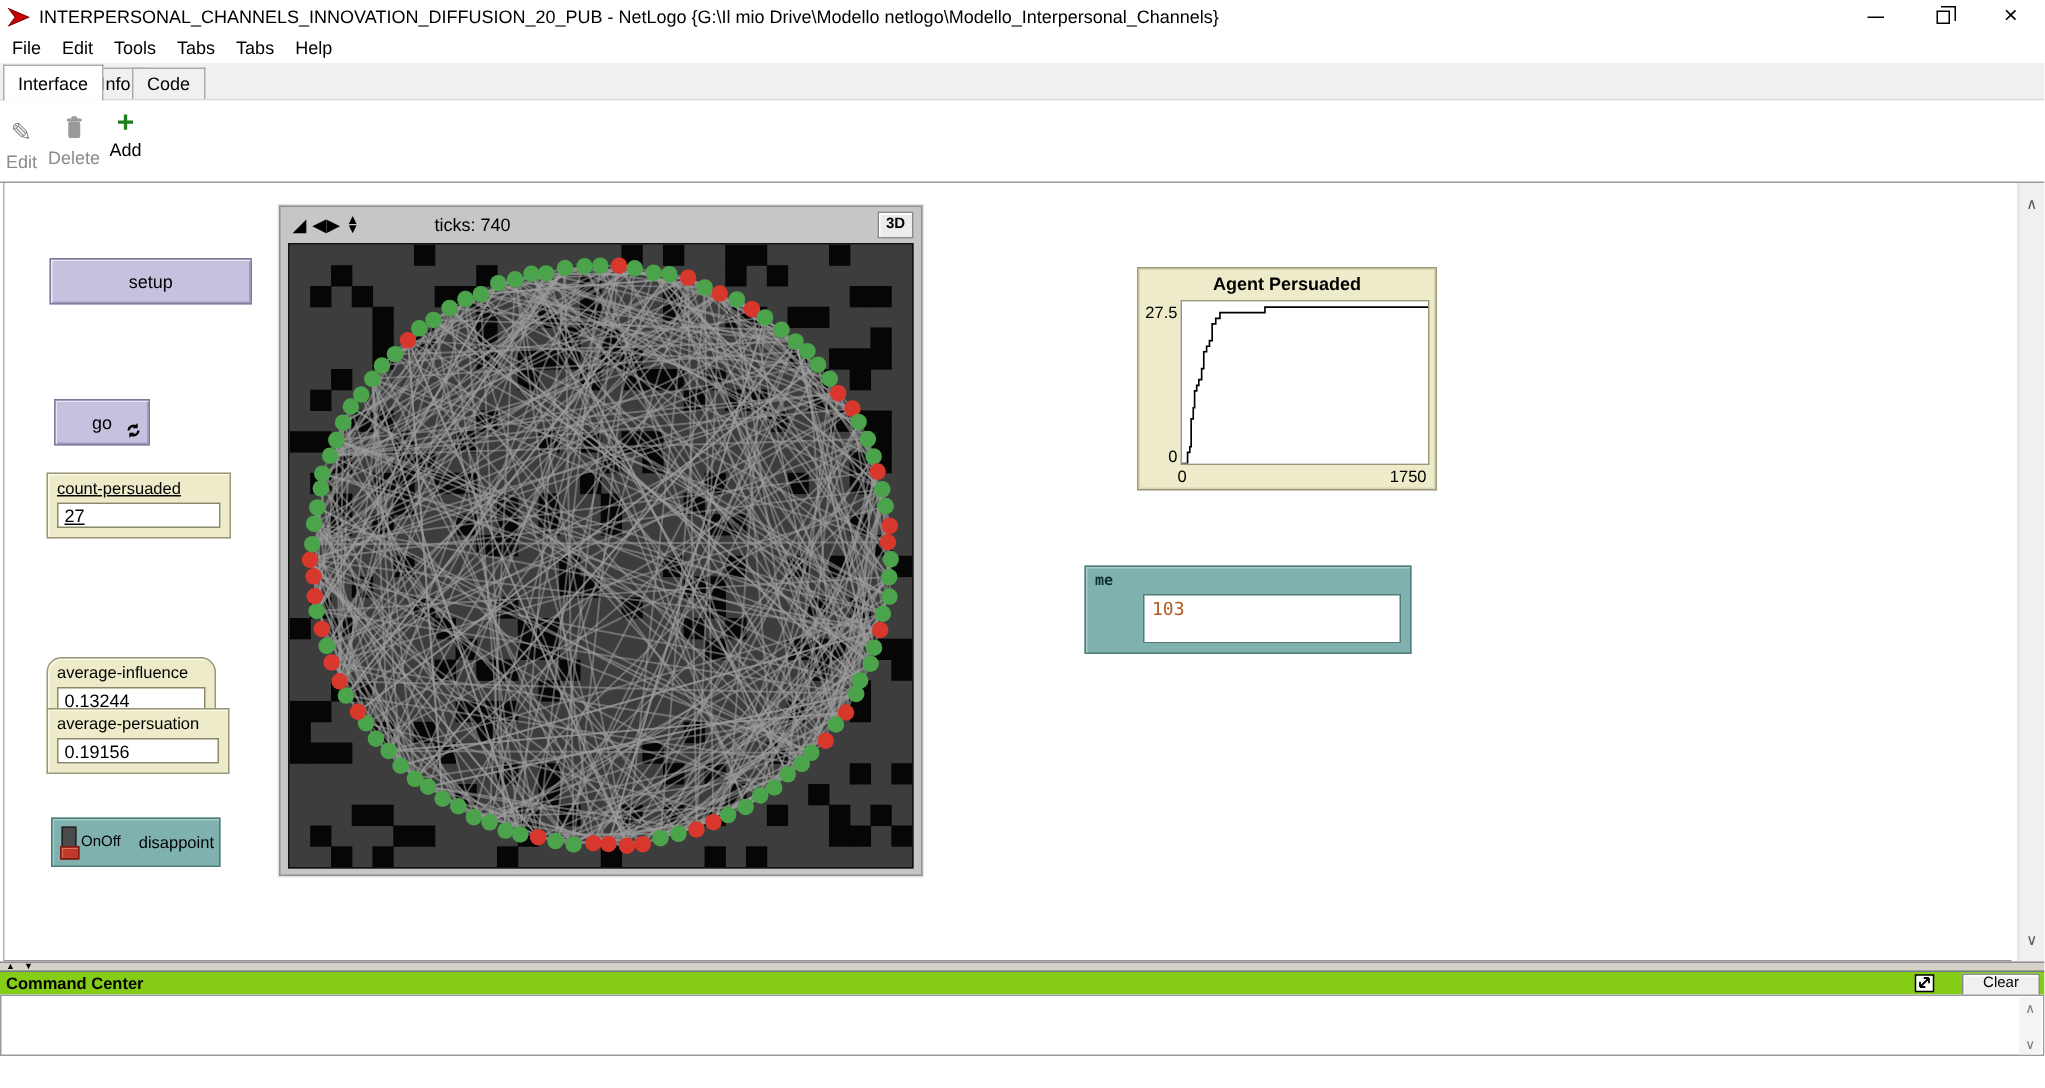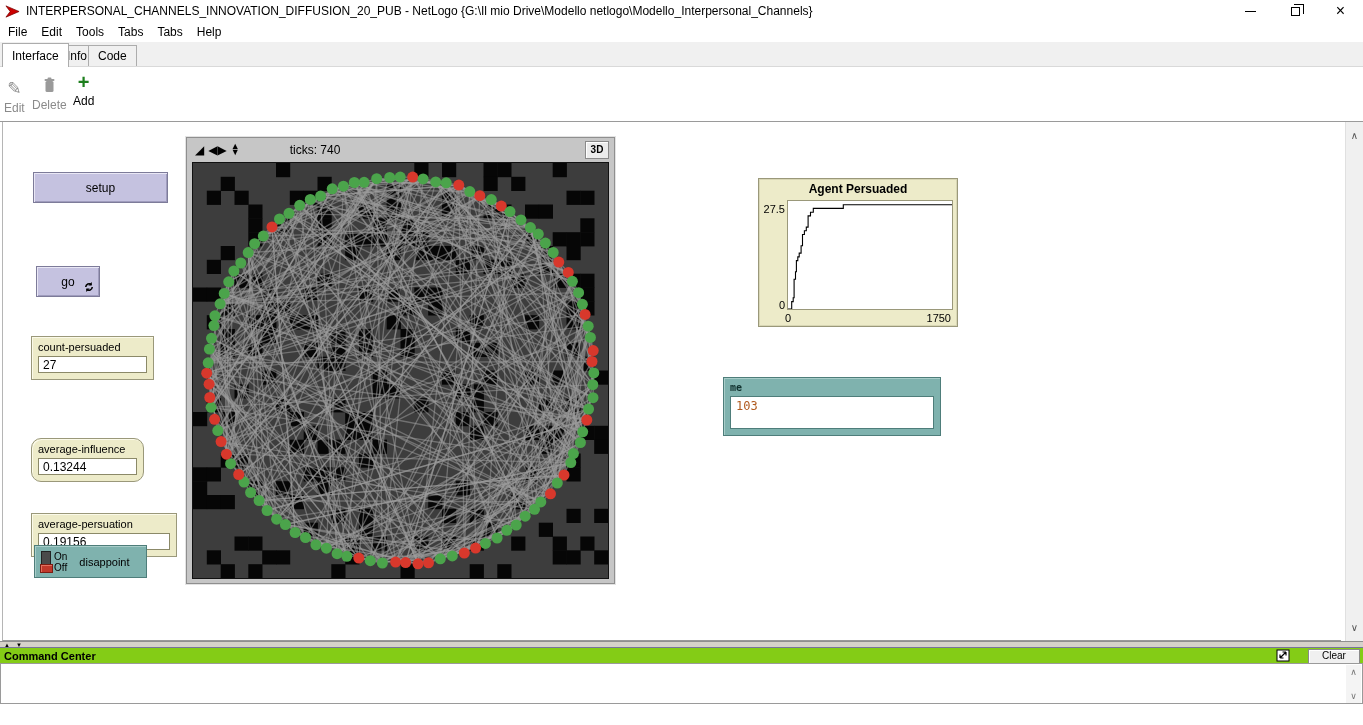--- a/index.html
+++ b/index.html
@@ -71,21 +71,21 @@
                font-size:12px; display:flex; align-items:center; justify-content:center; }
   .monitor { position:absolute; background:#edebc9; border:1px solid #9a987a;
              box-shadow:inset 1px 1px 0 #fbfae9; padding:4px 6px; font-size:11px; }
   .monitor .mval { margin-top:3px; background:#fff; border:1px solid #8b8968; height:17px;
                    font-size:12px; padding:1px 4px; }
   .switch { position:absolute; background:#7fb2ae; border:1px solid #4e7d7a;
             box-shadow:inset 1px 1px 0 #a8cdc9; display:flex; align-items:center; font-size:11px; }
   .sw-track { width:10px; height:22px; background:#4a4a4a; border:1px solid #222; margin-left:6px; position:relative; }
   .sw-handle { position:absolute; left:-2px; bottom:-1px; width:13px; height:9px; background:#c0392b;
                border:1px solid #7b1d13; box-shadow:inset 1px 1px 0 #e2705f; }
-  .sw-labels { display:flex; flex-direction:column; font-size:10px; line-height:11px; margin-left:3px; }
+  .sw-labels { display:flex; font-size:10px; line-height:11px; margin-left:3px; }
   .sw-name { margin-left:12px; }
 
   
   .view { position:absolute; left:186px; top:137px; width:429px; height:447px; background:#c6c6c6;
           border:1px solid #8f8f8f; box-shadow:0 0 0 1px #e3e3e3; }
   .view-header { height:23px; display:flex; align-items:center; font-size:12px; padding:0 4px; }
   .vh-icons { display:flex; gap:4px; font-size:12px; margin:0 4px; }
   .ticks { margin-left:46px; }
   .btn-3d { position:absolute; right:5px; top:3px; width:24px; height:18px; background:#ececec;
             border:1px solid #8a8a8a; box-shadow:inset 1px 1px 0 #fff; font-size:10px; font-weight:bold;
@@ -102,21 +102,21 @@
   .ylab-top { position:absolute; left:3px; top:24px; width:23px; text-align:right; }
   .ylab-bot { position:absolute; left:3px; top:120px; width:23px; text-align:right; }
   .xlab-left { position:absolute; left:26px; top:133px; }
   .xlab-right { position:absolute; right:6px; top:133px; }
 
   
   .inputbox { position:absolute; left:723px; top:377px; width:218px; height:59px; background:#7fb2ae;
               border:1px solid #4e7d7a; box-shadow:inset 1px 1px 0 #a8cdc9; padding:4px 6px; }
   .inputbox .ib-label { font-family:"DejaVu Sans Mono", monospace; font-size:10px; font-weight:bold; color:#10312e; }
   .inputbox .ib-field { margin-top:3px; background:#fff; border:1px solid #4e7d7a; height:33px;
-                        font-family:"DejaVu Sans Mono", monospace; font-size:12px; color:#b05a1e; padding:2px 5px; }
+                        font-family:"DejaVu Sans Mono", monospace; font-size:12px; color:#b05a1e; padding:2px 5px;margin-left:32px; }
 
   
   .splitter { position:absolute; left:0; top:641px; width:1363px; height:6px; background:#d6d2ca;
               border-top:1px solid #8f8f8f; }
   .split-handle { position:absolute; left:4px; top:0px; font-size:6px; color:#000; letter-spacing:6px; }
   .cc-header { position:absolute; left:0; top:647px; width:1363px; height:16px; background:#84cc16;
                border-top:1px solid #77749a; display:flex; align-items:center; }
   .cc-title { font-weight:bold; font-size:11px; padding-left:4px; }
   .cc-expand { position:absolute; right:73px; top:1px; width:14px; height:13px; }
   .cc-clear { position:absolute; right:3px; top:1px; width:52px; height:24px; background:#f0f0f0;
@@ -219,29 +219,29 @@
   <div class="nl-button" style="left:36px; top:266px; width:64px; height:31px;">
     <span>go</span>
     <svg style="position:absolute; right:4px; bottom:3px;" width="12" height="12" viewBox="0 0 14 14">
       <path d="M3.2 7a4 4 0 0 1 6.6-2.8" stroke="#000" stroke-width="1.8" fill="none"></path>
       <path d="M10.8 7a4 4 0 0 1-6.6 2.8" stroke="#000" stroke-width="1.8" fill="none"></path>
       <path d="M10.2 1.2 v4 h-4 z" fill="#000"></path>
       <path d="M3.8 12.8 v-4 h4 z" fill="#000"></path>
     </svg>
   </div>
 
-  <div class="monitor" style="left:31px; top:336px; width:123px; height:44px;">
+  <div class="monitor" style="left:31px; top:315px; width:123px; height:44px;text-decoration:underline;">
     <div>count-persuaded</div>
     <div class="mval">27</div>
   </div>
   <div class="monitor" style="left:31px; top:438px; width:113px; height:44px;border-radius:10px;">
     <div>average-influence</div>
     <div class="mval">0.13244</div>
   </div>
-  <div class="monitor" style="left:31px; top:513px; width:146px; height:44px;">
+  <div class="monitor" style="left:31px; top:472px; width:122px; height:44px;">
     <div>average-persuation</div>
     <div class="mval">0.19156</div>
   </div>
 
   <div class="switch" style="left:34px; top:545px; width:113px; height:33px;">
     <div class="sw-track">
       <div class="sw-handle"></div>
     </div>
     <div class="sw-labels">
       <span>On</span>

